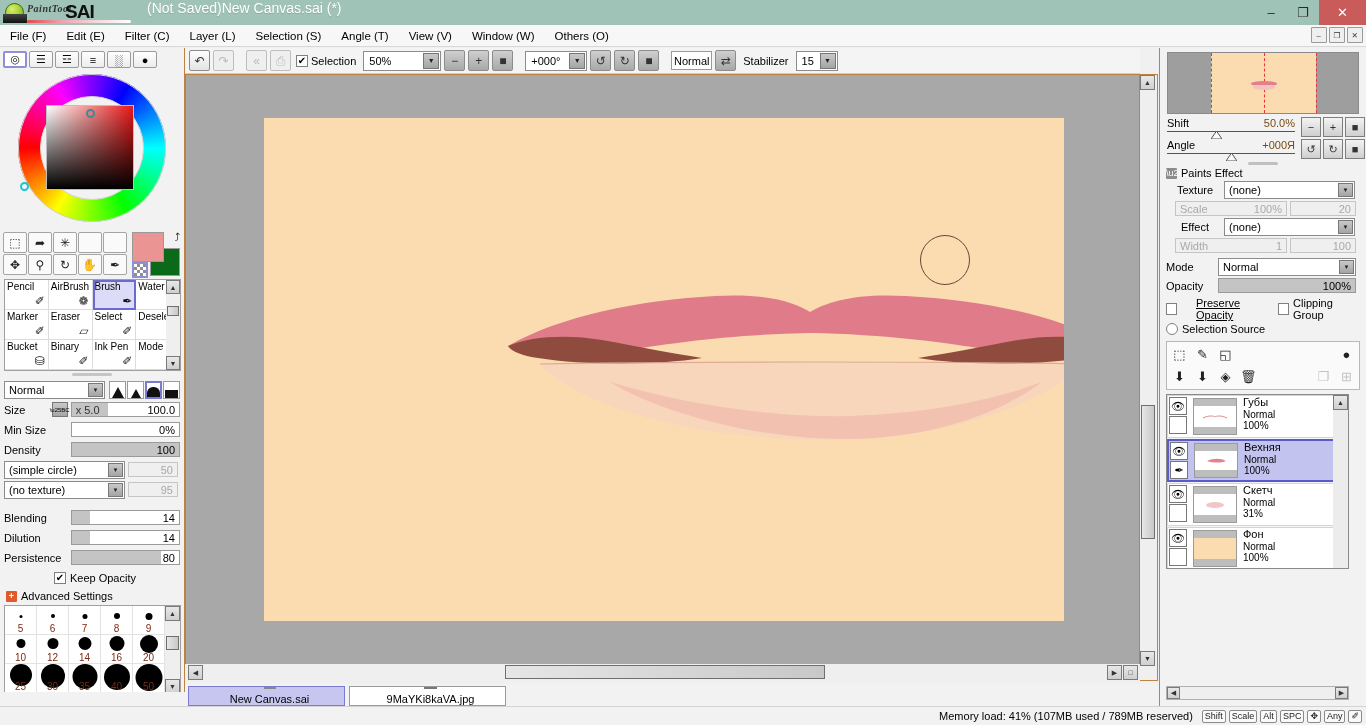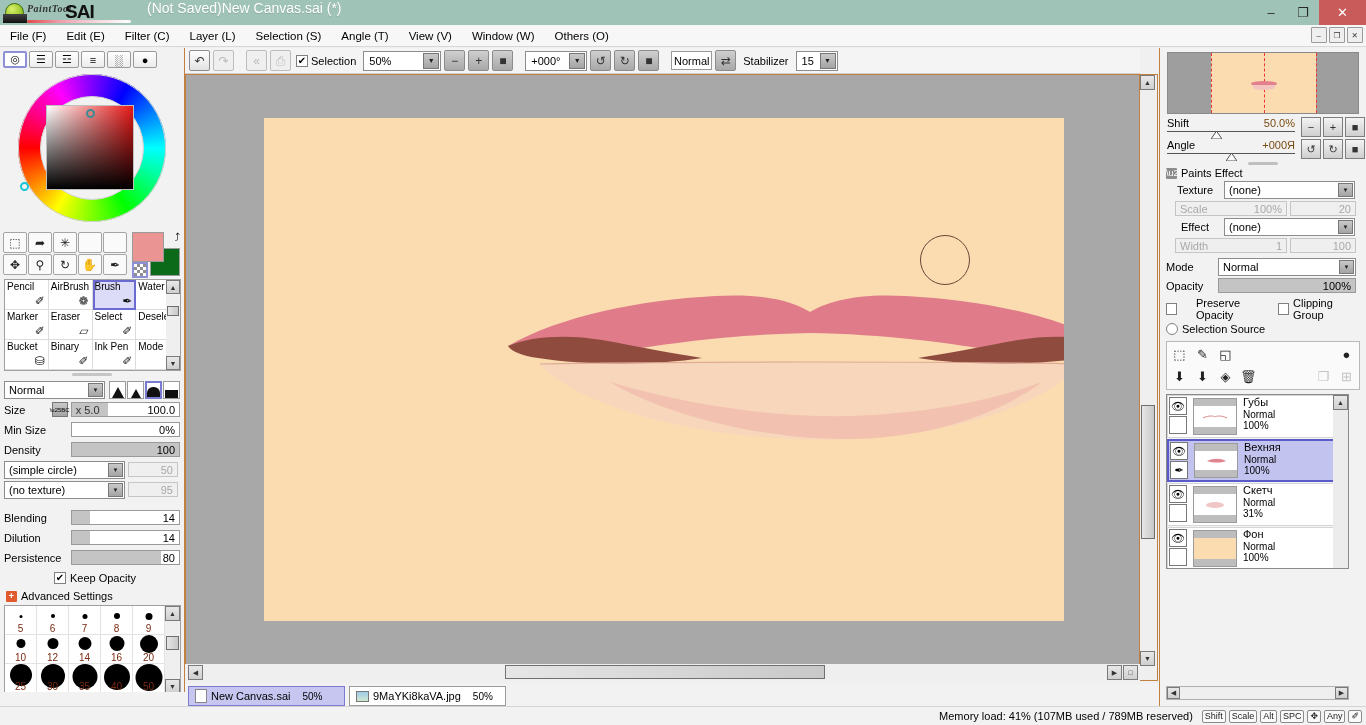--- a/index.html
+++ b/index.html
@@ -352,21 +352,21 @@
   .lr-op { font-size:10px; }
   .ll-scroll { position:absolute; right:0; top:0; width:15px; height:100%; background:#ececec; }
 
   
   .tabbar {
     position:absolute; left:185px; top:684px; width:974px; height:24px;
     background:#f2f2f2;
   }
   .doctab {
     position:absolute; top:2px; height:20px; border:1px solid #9a9a9a; background:#fff;
-    display:flex; align-items:center; padding:0 6px 0 6px; gap:4px; font-size:11px;
+    display:flex; align-items:center; padding:0 6px 0 12px; gap:4px; font-size:11px;flex-direction:column;
   }
   .doctab.active { background:#c6c6f0; border:1px solid #7a7ad0; }
   .doctab .pct { margin-left:8px; font-size:10px; }
   .statusbar {
     position:absolute; left:0; top:706px; width:1366px; height:19px;
     background:#f2f2f2; border-top:1px solid #d4d4d4;
     display:flex; align-items:center; justify-content:flex-end; padding-right:4px; gap:3px;
   }
   .mem { font-size:11px; margin-right:6px; }
   .keybadge {
@@ -893,21 +893,21 @@
       </span>
     </div>
     <div class="pe-row" style="padding-top:2px;">
       <span class="pe-lbl" style="width:52px;">Opacity</span>
       <span class="slider" style="width:138px;">
         <span class="fill" style="width:138px;"></span>
         <span class="val">100%</span>
       </span>
     </div>
     <div class="pe-row" style="padding-top:4px;">
-      <span style="display:flex;align-items:center;gap:19px;">
+      <span style="display:flex;align-items:center;gap:19px;text-decoration:underline;">
         <span class="cbox"></span>
         <span>Preserve Opacity</span>
       </span>
       <span style="display:flex;align-items:center;gap:4px;margin-left:6px;">
         <span class="cbox"></span>
         <span>Clipping Group</span>
       </span>
     </div>
     <div class="pe-row" style="padding-top:2px;">
       <span style="width:12px;height:12px;border:1px solid #808080;border-radius:50%;background:#fff;margin-right:4px;"></span>

